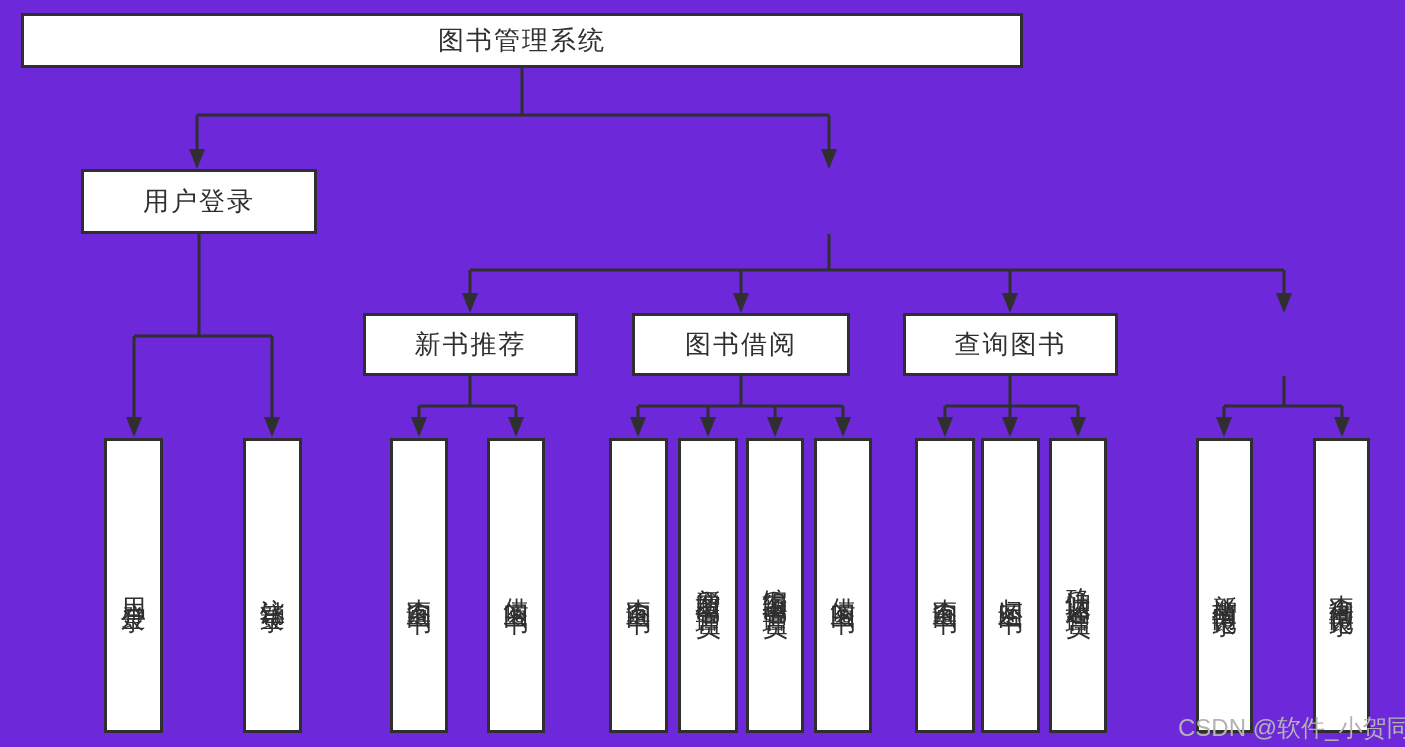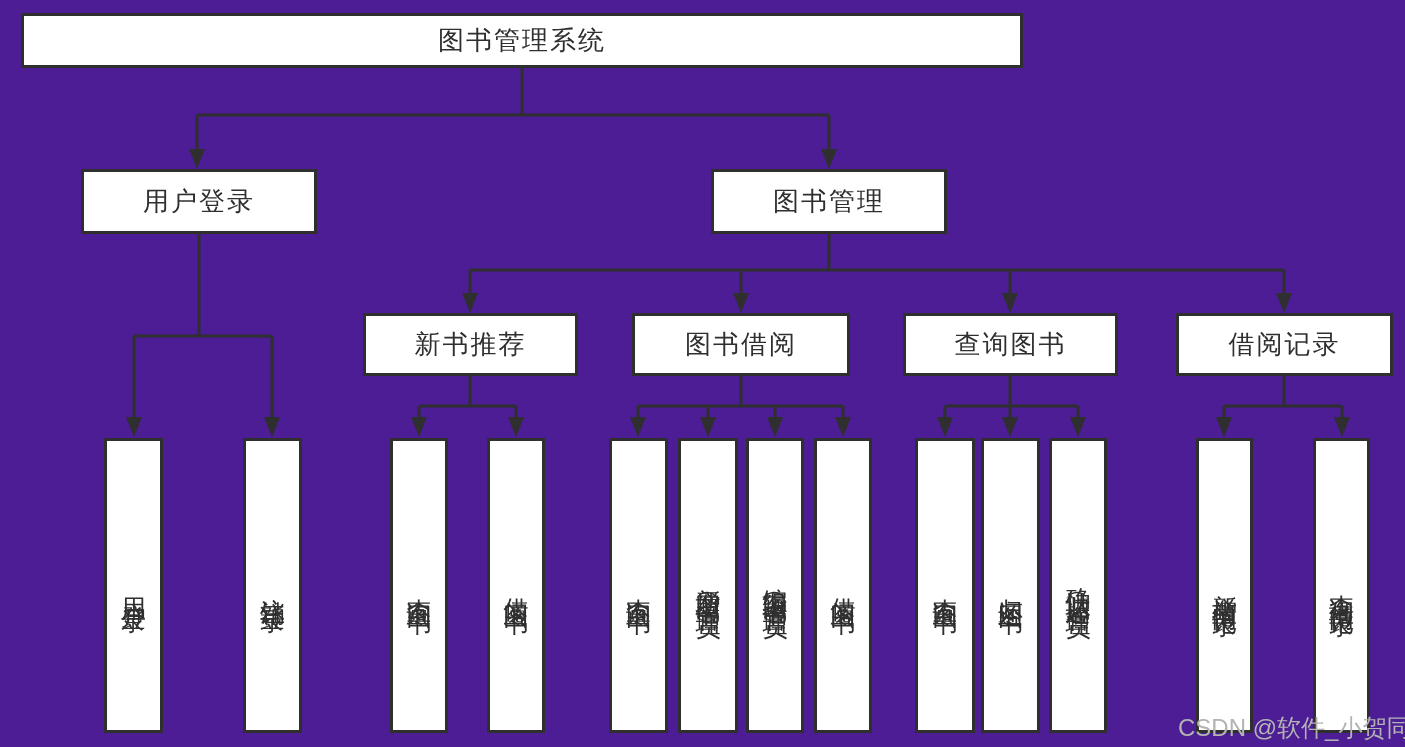--- a/index.html
+++ b/index.html
@@ -2,21 +2,21 @@
 <html><head>
 <meta charset="utf-8">
 <style>
   html, body { margin: 0; padding: 0; }
   body {
     width: 1405px; height: 747px;
     background: #ffffff;
     font-family: "Liberation Sans", "DejaVu Sans", sans-serif;
     overflow: hidden;
   }
-  .stage { position: relative; width: 1405px; height: 747px; background: #4c1d95; }
+  .stage { position: relative; width: 1405px; height: 747px; background: #6d28d9; }
   .connectors { position: absolute; left: 0; top: 0; z-index: 1; }
   .node {
     position: absolute;
     background: #ffffff;
     border: 3px solid #2f2f2f;
     box-sizing: border-box;
     display: flex;
     align-items: center;
     justify-content: center;
     z-index: 2;
@@ -91,35 +91,29 @@
     </g>
   </svg>
 
   <div class="node hbox" style="left:21px; top:13px; width:1002px; height:55px;">
     <span>图书管理系统</span>
   </div>
 
   <div class="node hbox" style="left:81px; top:169px; width:236px; height:65px;">
     <span>用户登录</span>
   </div>
-  <div class="node hbox" style="left:711px; top:169px; width:236px; height:65px;">
-    <span>图书管理</span>
-  </div>
 
   <div class="node hbox" style="left:363px; top:313px; width:215px; height:63px;">
     <span>新书推荐</span>
   </div>
   <div class="node hbox" style="left:632px; top:313px; width:218px; height:63px;">
     <span>图书借阅</span>
   </div>
   <div class="node hbox" style="left:903px; top:313px; width:215px; height:63px;">
     <span>查询图书</span>
-  </div>
-  <div class="node hbox" style="left:1176px; top:313px; width:217px; height:63px;">
-    <span>借阅记录</span>
   </div>
 
   <div class="node vbox" style="left:104px; top:438px; width:59px; height:295px;">
     <span>用户登录</span>
   </div>
   <div class="node vbox" style="left:243px; top:438px; width:59px; height:295px;">
     <span>注销登录</span>
   </div>
 
   <div class="node vbox" style="left:390px; top:438px; width:58px; height:295px;">

